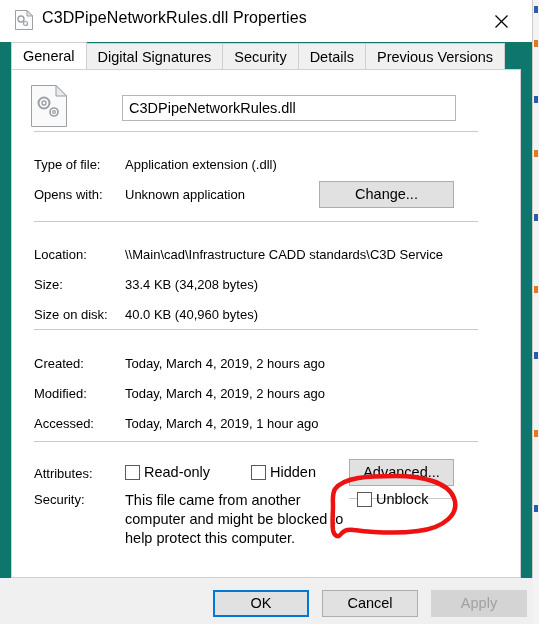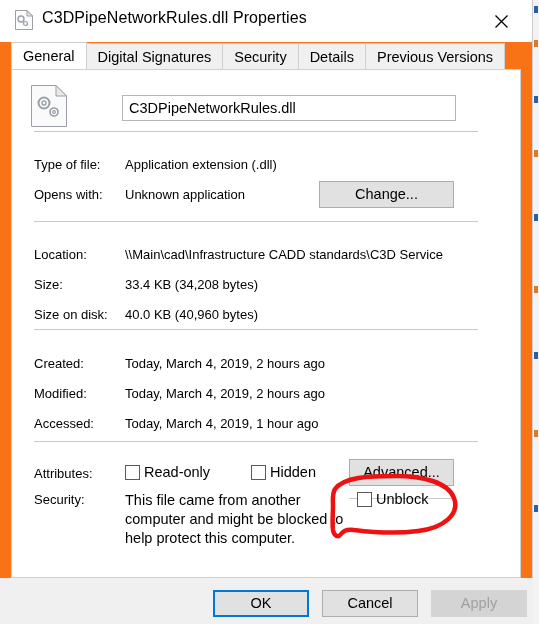--- a/index.html
+++ b/index.html
@@ -35,21 +35,21 @@
   }
   .bg-strip .tick.orange { background: #d97b2a; }
 
   
   .dialog {
     position: absolute;
     left: 0;
     top: 0;
     width: 533px;
     height: 624px;
-    background: #f97316;
+    background: #0f766e;
     box-sizing: border-box;
     border-right: 1px solid #cccccc;
   }
 
   
   .titlebar {
     position: relative;
     height: 42px;
     background: #ffffff;
   }

